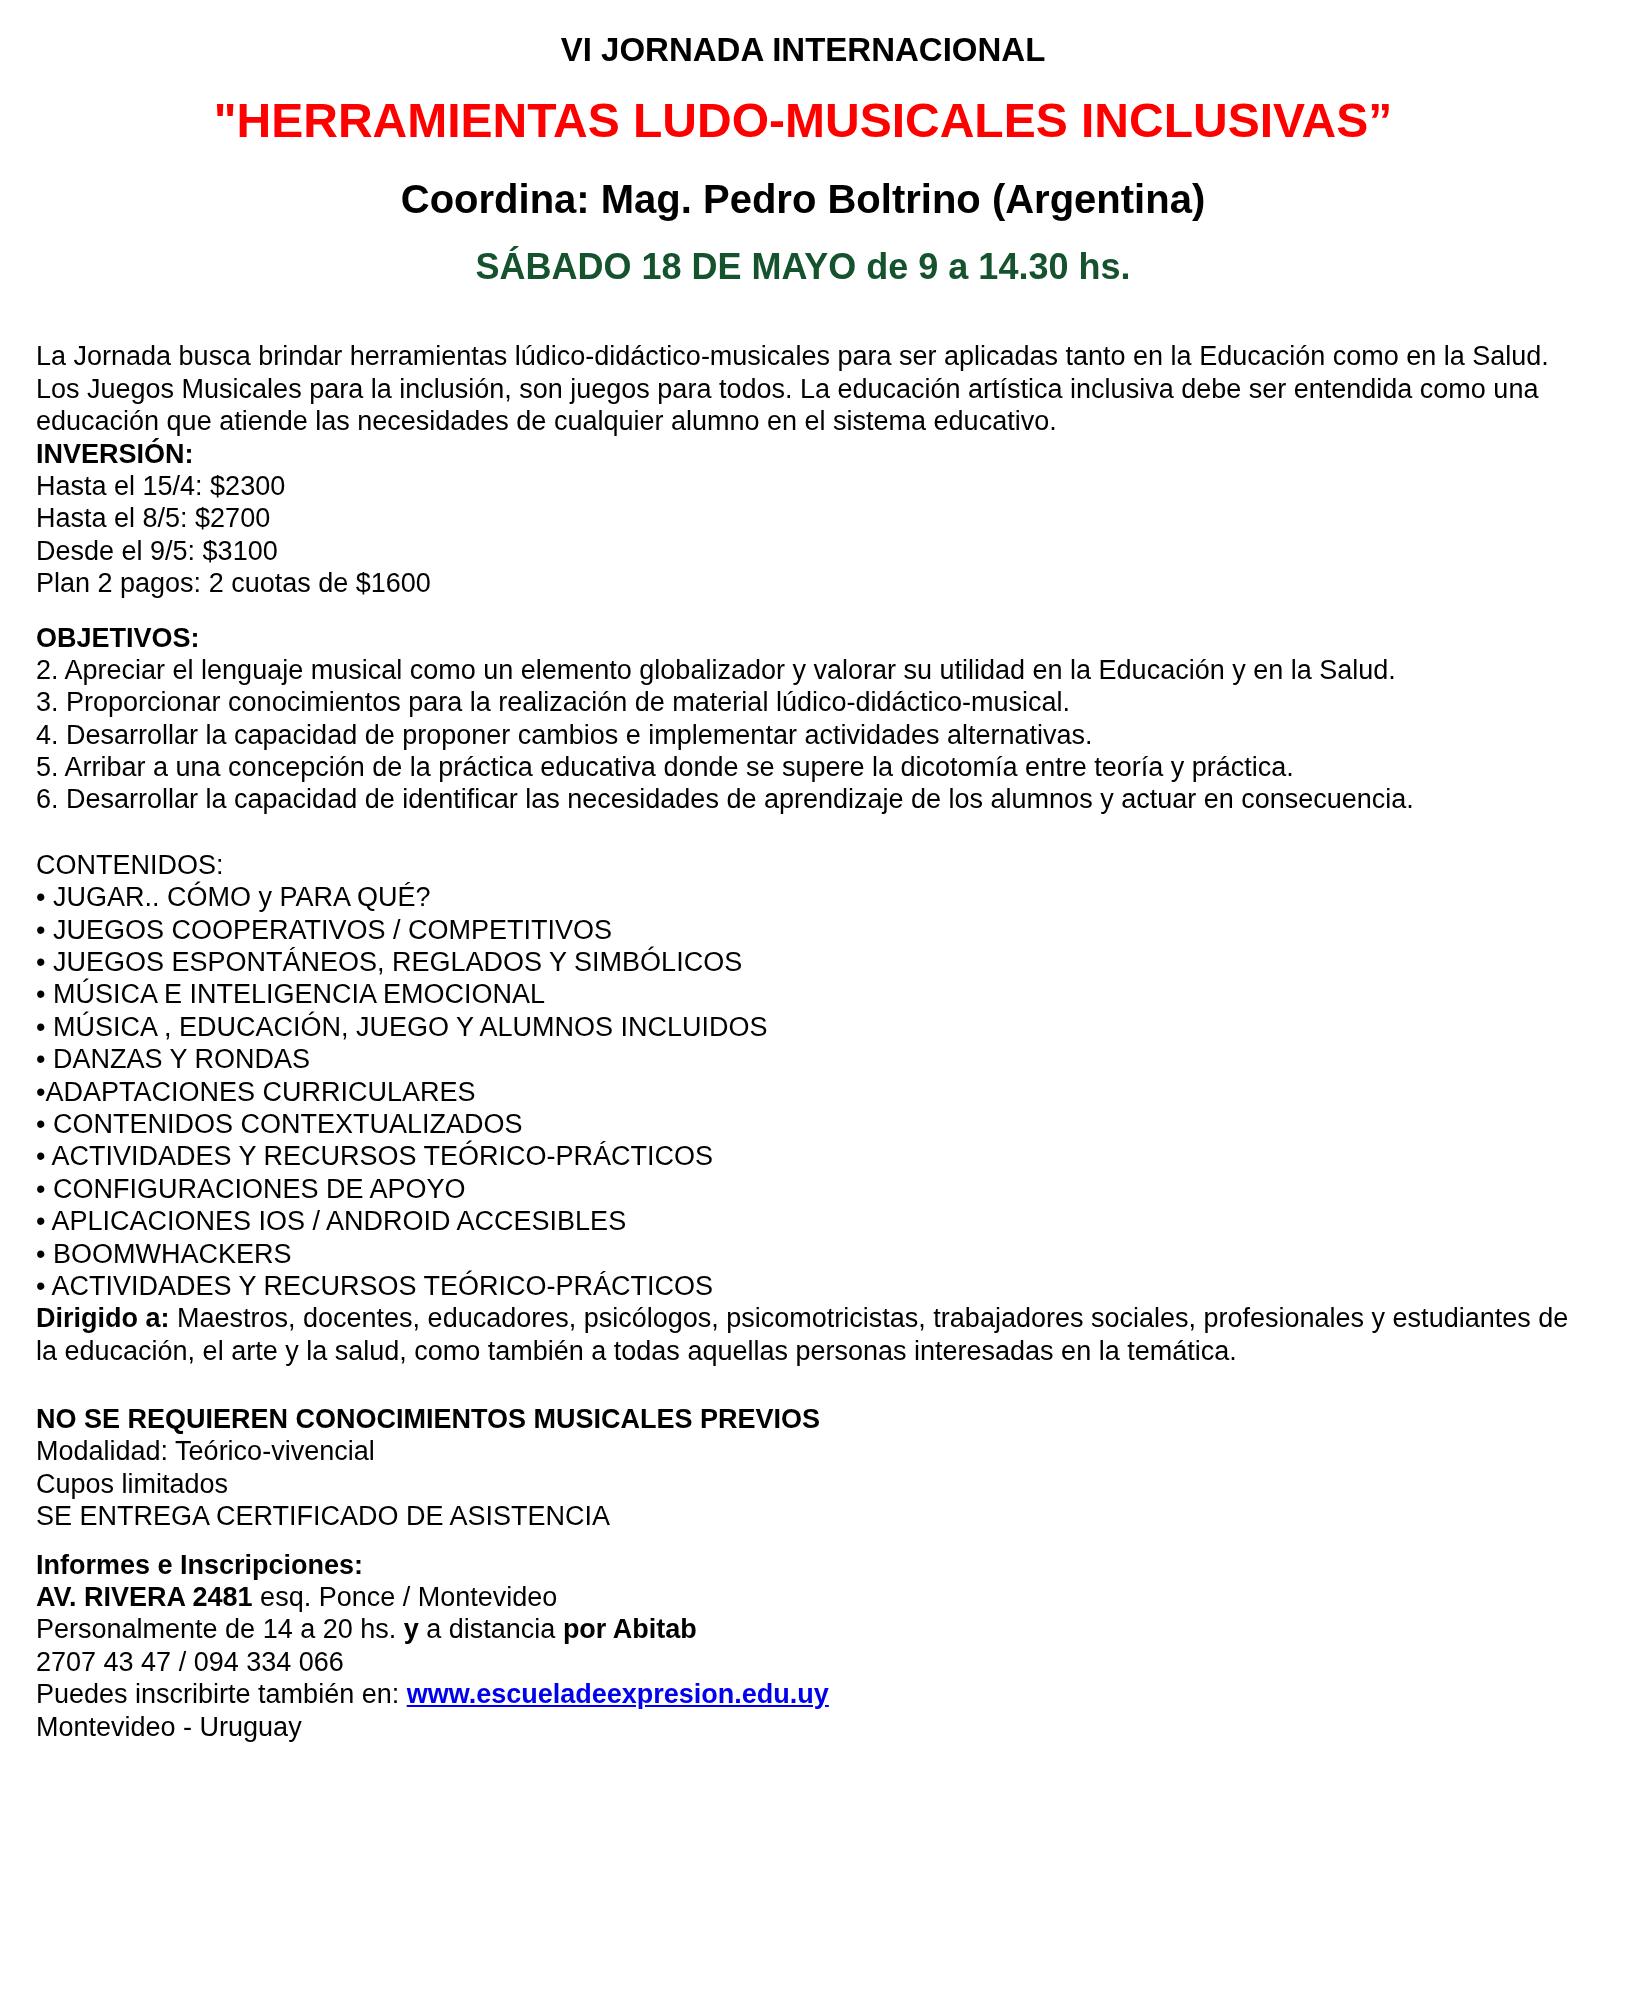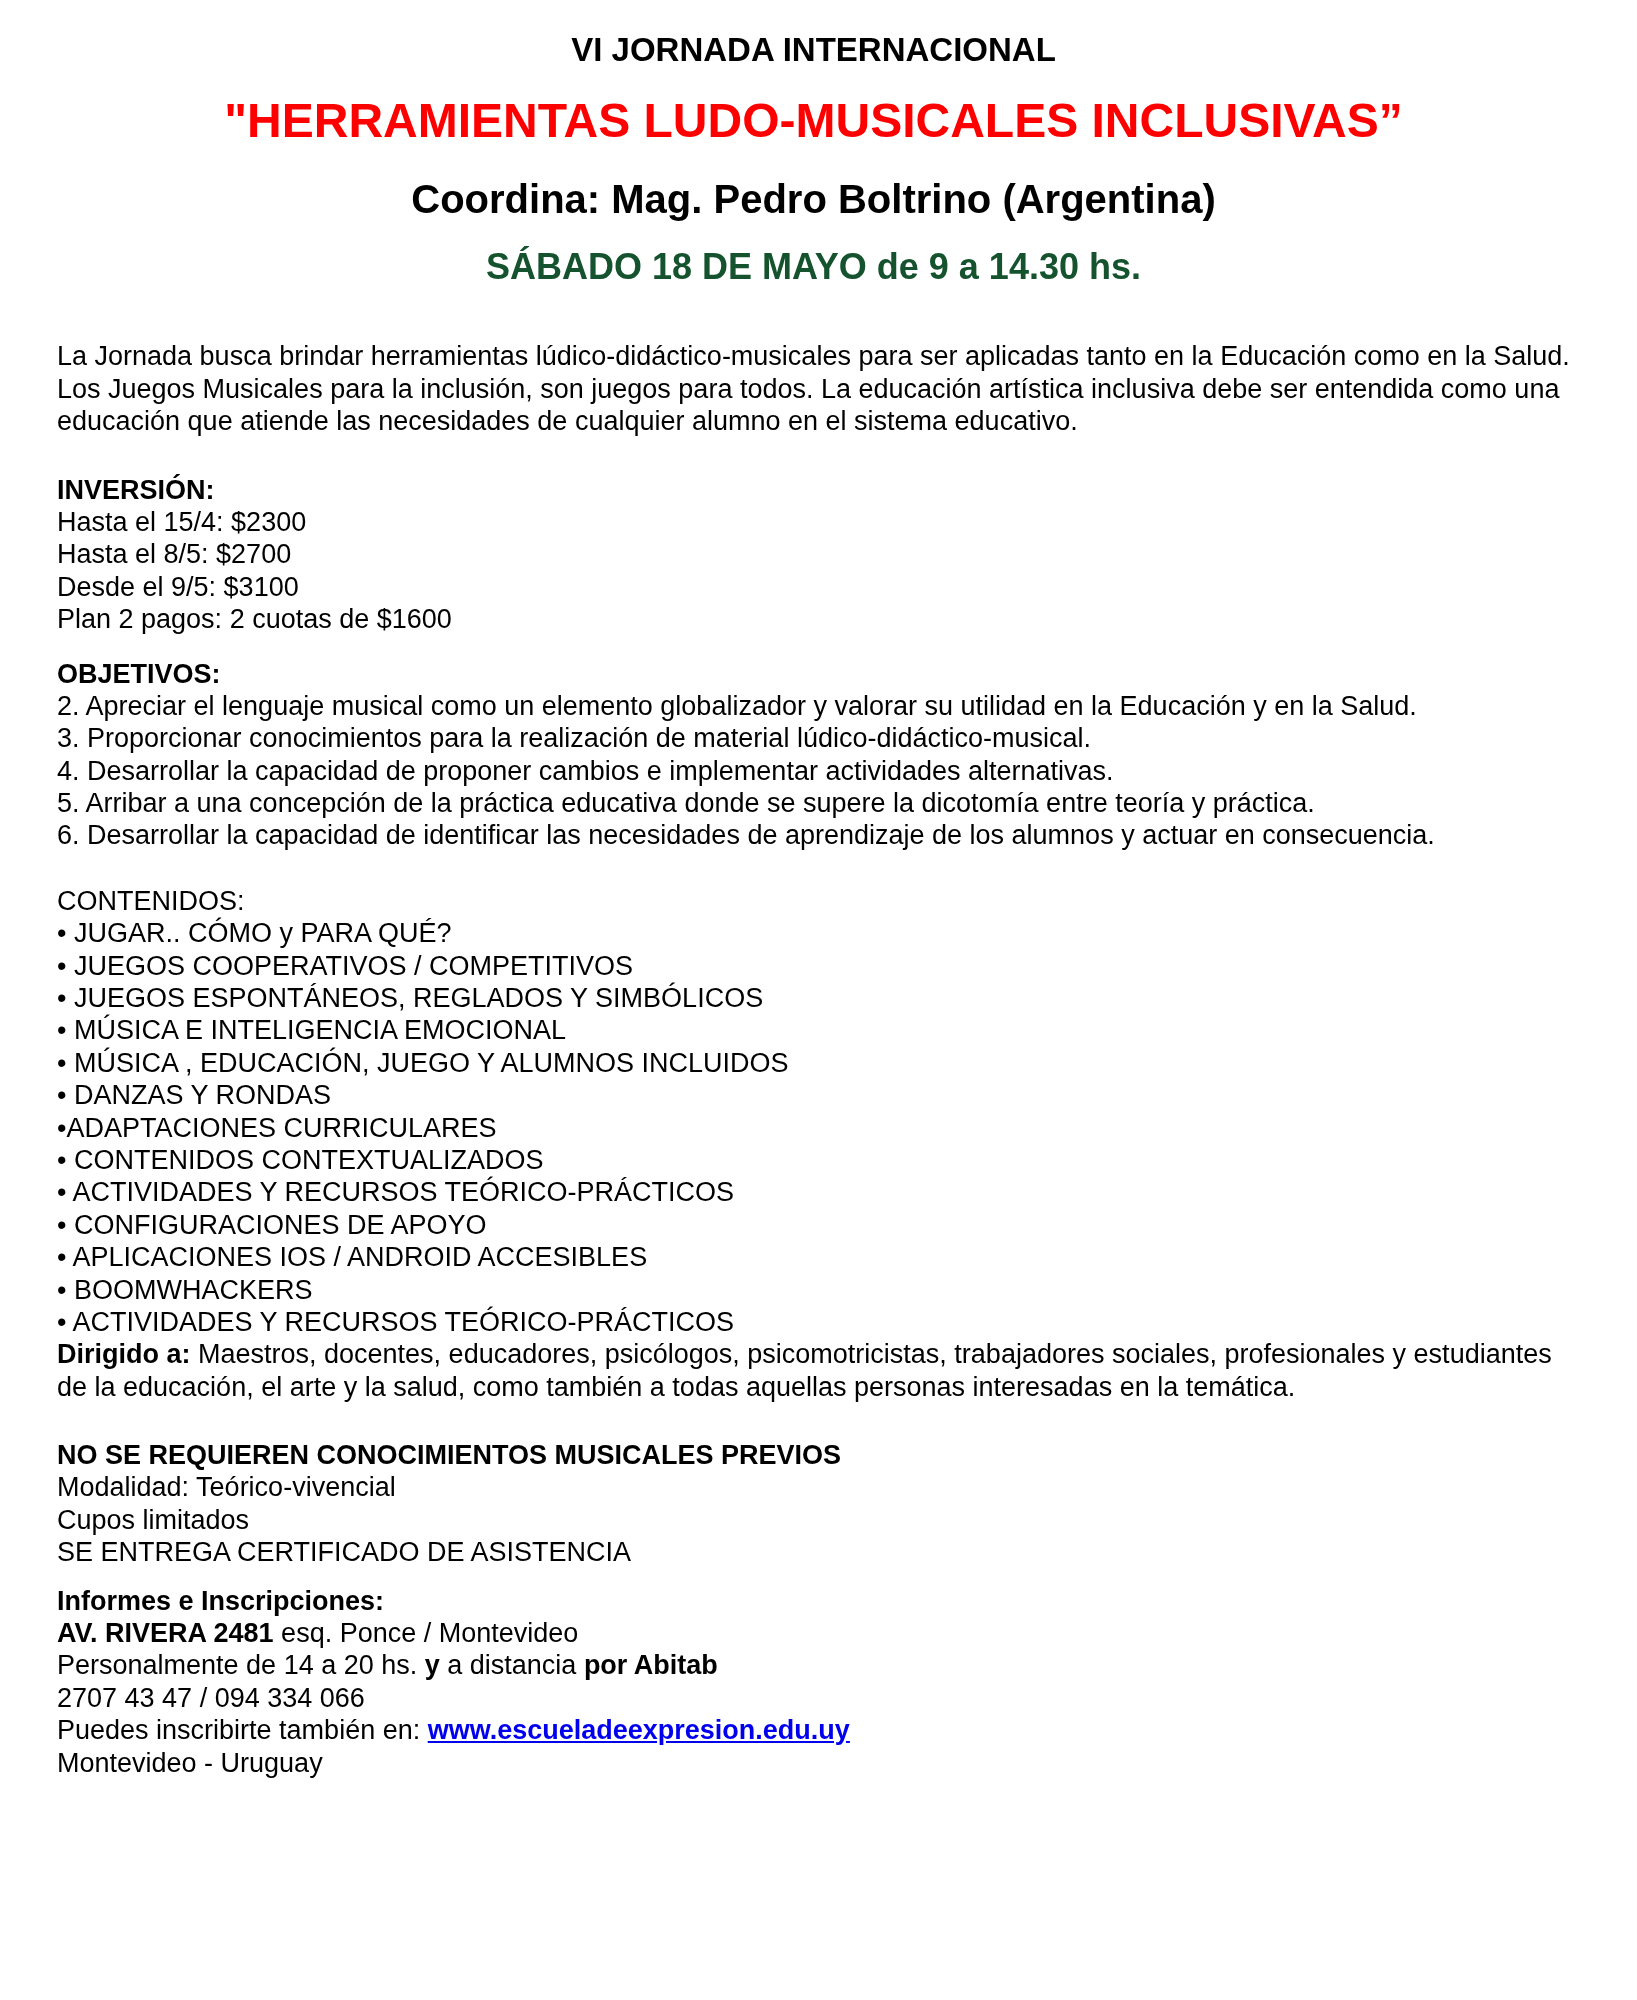--- a/index.html
+++ b/index.html
@@ -6,32 +6,32 @@
   body {
     width: 1637px;
     height: 2000px;
     background: #ffffff;
     color: #000000;
     font-family: "Liberation Sans", "DejaVu Sans", sans-serif;
     font-size: 27px;
     line-height: 1.2;
     -webkit-font-smoothing: antialiased;
   }
-  .page { padding: 30px 57px 0 57px; box-sizing: border-box; width: 1627px; }
+  .page { padding: 30px 57px 0 36px; box-sizing: border-box; width: 1627px; }
   .center { text-align: center; }
   .b { font-weight: bold; }
   .purple { color: #9A30A8; }
 
   .series   { font-size: 33px; font-weight: bold; }
   .title    { font-size: 48px; font-weight: bold; color: #FF0000; margin-top: 22px; }
   .coordina { font-size: 40px; font-weight: bold; margin-top: 26px; }
   .fecha    { font-size: 36px; font-weight: bold; color: #14532d; margin-top: 22px; }
 
   .intro      { margin-top: 52px; }
-  .inversion  { margin-top: 36px; }
+  .inversion  { }
   .objetivos  { margin-top: 22px; }
   .contenidos { margin-top: 33px; }
   .requisitos { margin-top: 36px; }
   .certificado{ font-weight: normal; }
   .organiza   { margin-top: 16px; }
 
   .line { display: block; }
   a.weblink {
     color: #0000EE;
     font-weight: bold;

